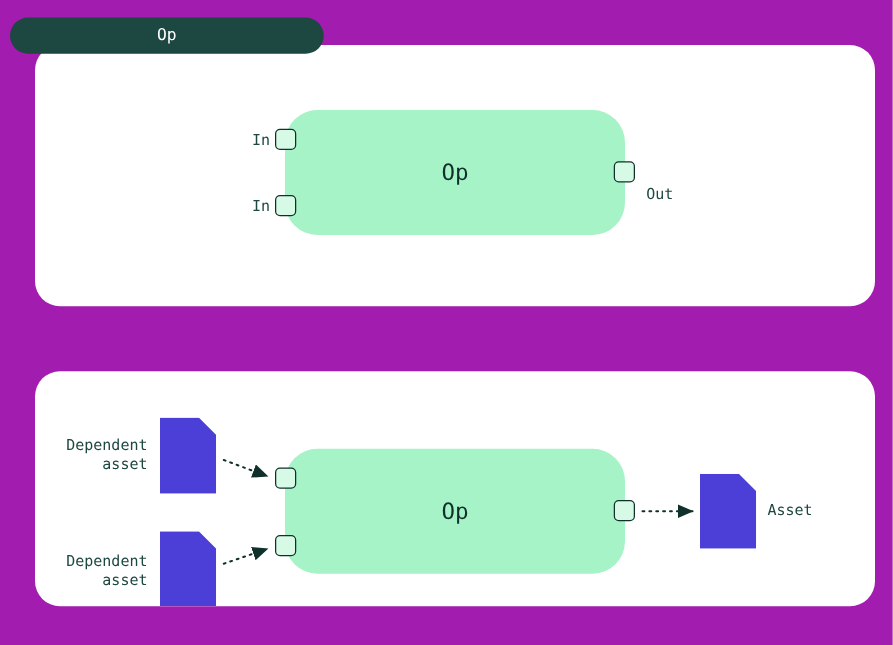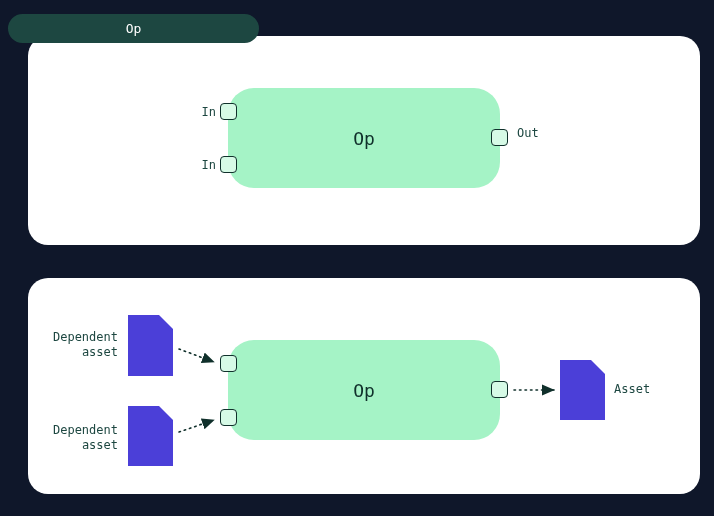--- a/index.html
+++ b/index.html
@@ -32,21 +32,21 @@
   .tab-sda { top: 271px; }
   .card {
     position: absolute;
     left: 28px;
     width: 672px;
     background: #FFFFFF;
     border-radius: 20px;
     z-index: 1;
   }
   .card-op  { top: 36px;  height: 209px; }
-  .card-sda { top: 278px; height: 216px; }
+  .card-sda { top: 297px; height: 188px; }
   .op-node {
     position: absolute;
     left: 200px;
     width: 272px;
     height: 100px;
     background: #A5F3C6;
     border-radius: 26px;
     display: flex;
     align-items: center;
     justify-content: center;
@@ -67,21 +67,21 @@
     z-index: 3;
   }
   .side-label {
     position: absolute;
     font-size: 12px;
     color: #1D4741;
     line-height: 16px;
   }
   .in-label-1 { left: 140px; top: 68px;  width: 48px; text-align: right; }
   .in-label-2 { left: 140px; top: 121px; width: 48px; text-align: right; }
-  .out-label  { left: 489px; top: 89px; }
+  .out-label  { left: 489px; top: 111px; }
   .doc {
     position: absolute;
     width: 45px;
     background: #4B3FD8;
     clip-path: polygon(0 0, 31px 0, 100% 14px, 100% 100%, 0 100%);
     z-index: 2;
   }
   .doc-1   { left: 100px; top: 37px;  height: 61px; }
   .doc-2   { left: 100px; top: 128px; height: 60px; }
   .doc-out { left: 532px; top: 82px;  height: 60px; }
@@ -112,21 +112,21 @@
   .arrows line {
     fill: none;
     stroke-width: 1.6;
     stroke-dasharray: 1.5 4;
     stroke-linecap: round;
   }
 </style>
 </head>
 <body>
 
-<div class="canvas" style="background-color: #0f172a;">
+<div class="canvas" style="background-color: #a21caf;">
 
   <div class="tab tab-op" style="background-color: rgb(29, 71, 65);">
     <span class="tab-label">Op</span>
   </div>
 
   <div class="card card-op">
     <div class="op-node node-op-card" style="background-color: rgb(165, 243, 198);">
       <span class="op-node-label">Op</span>
     </div>
     <span class="side-label in-label-1">In</span>

